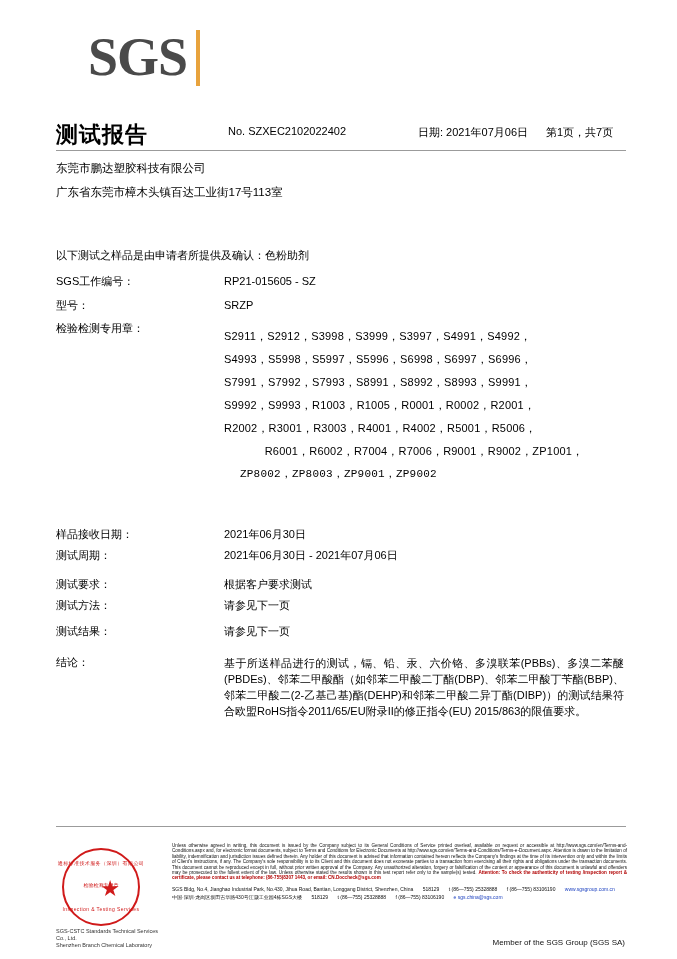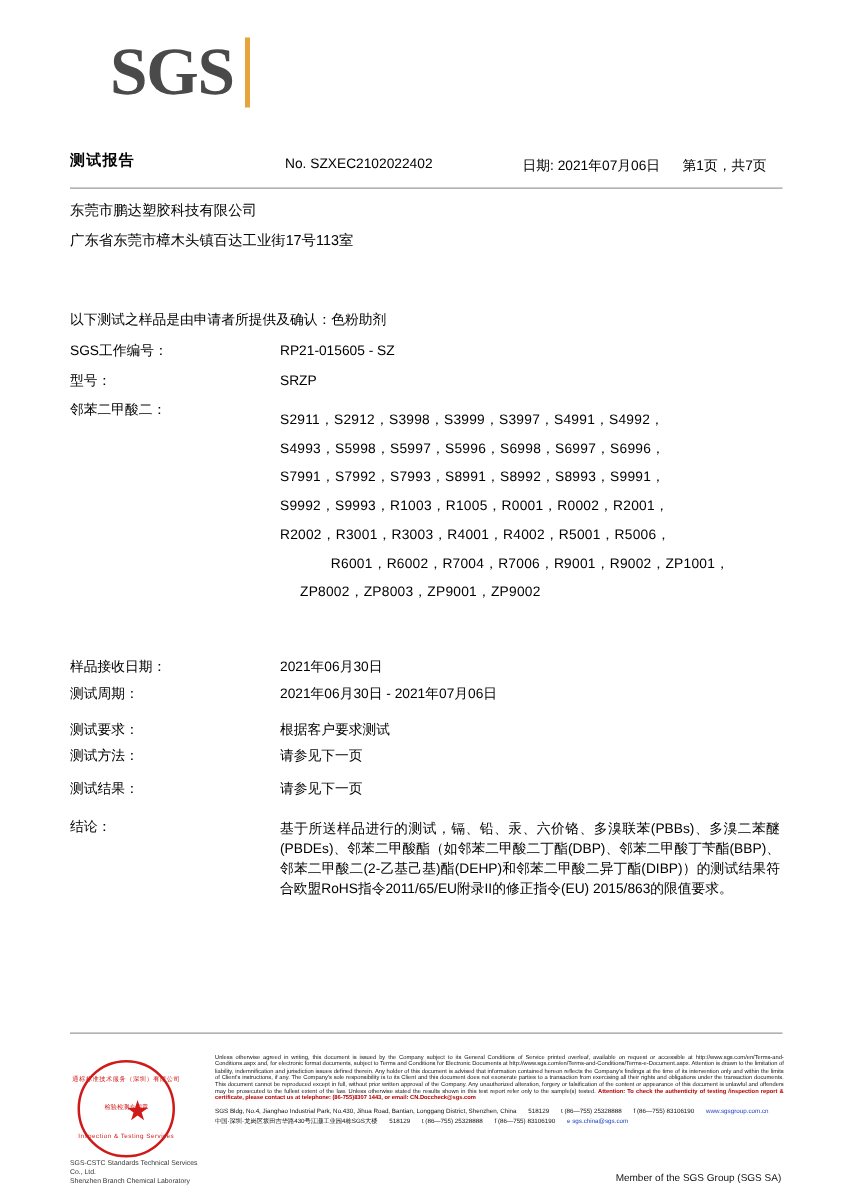--- a/index.html
+++ b/index.html
@@ -52,21 +52,21 @@
     position: absolute;
     left: 56px;
     top: 120px;
     width: 570px;
     height: 26px;
   }
   .doc-title {
     position: absolute;
     left: 0;
     top: 0;
-    font-size: 12px;
+    font-size: 22px;
     font-weight: bold;
     letter-spacing: 1px;
     color: #000;
   }
   .doc-no {
     position: absolute;
     left: 172px;
     top: 5px;
     font-size: 11px;
   }
@@ -266,29 +266,29 @@
     <div class="label">SGS工作编号：</div>
     <div class="value">RP21-015605 - SZ</div>
   </div>
 
   <div class="field" style="top:298px;">
     <div class="label">型号：</div>
     <div class="value">SRZP</div>
   </div>
 
   <div class="field" style="top:321px;">
-    <div class="label">邻苯二甲酸二：</div>
+    <div class="label">检验检测专用章：</div>
     <div class="value value-lines">
       <div style="margin-top:8px;">S2911，S2912，S3998，S3999，S3997，S4991，S4992，</div>
       <div style="margin-top:8px;">S4993，S5998，S5997，S5996，S6998，S6997，S6996，</div>
       <div style="margin-top:8px;">S7991，S7992，S7993，S8991，S8992，S8993，S9991，</div>
       <div style="margin-top:8px;">S9992，S9993，R1003，R1005，R0001，R0002，R2001，</div>
       <div style="margin-top:8px;">R2002，R3001，R3003，R4001，R4002，R5001，R5006，</div>
       <div style="margin-top:8px;text-align:center;">R6001，R6002，R7004，R7006，R9001，R9002，ZP1001，</div>
-      <div style="margin-top:8px;" class="value-indent">ZP8002，ZP8003，ZP9001，ZP9002</div>
+      <div style="margin-top:8px;font-family:Liberation Mono, monospace;" class="value-indent">ZP8002，ZP8003，ZP9001，ZP9002</div>
     </div>
   </div>
 
   <div class="field" style="top:527px;">
     <div class="label">样品接收日期：</div>
     <div class="value">2021年06月30日</div>
   </div>
 
   <div class="field" style="top:548px;">
     <div class="label">测试周期：</div>

